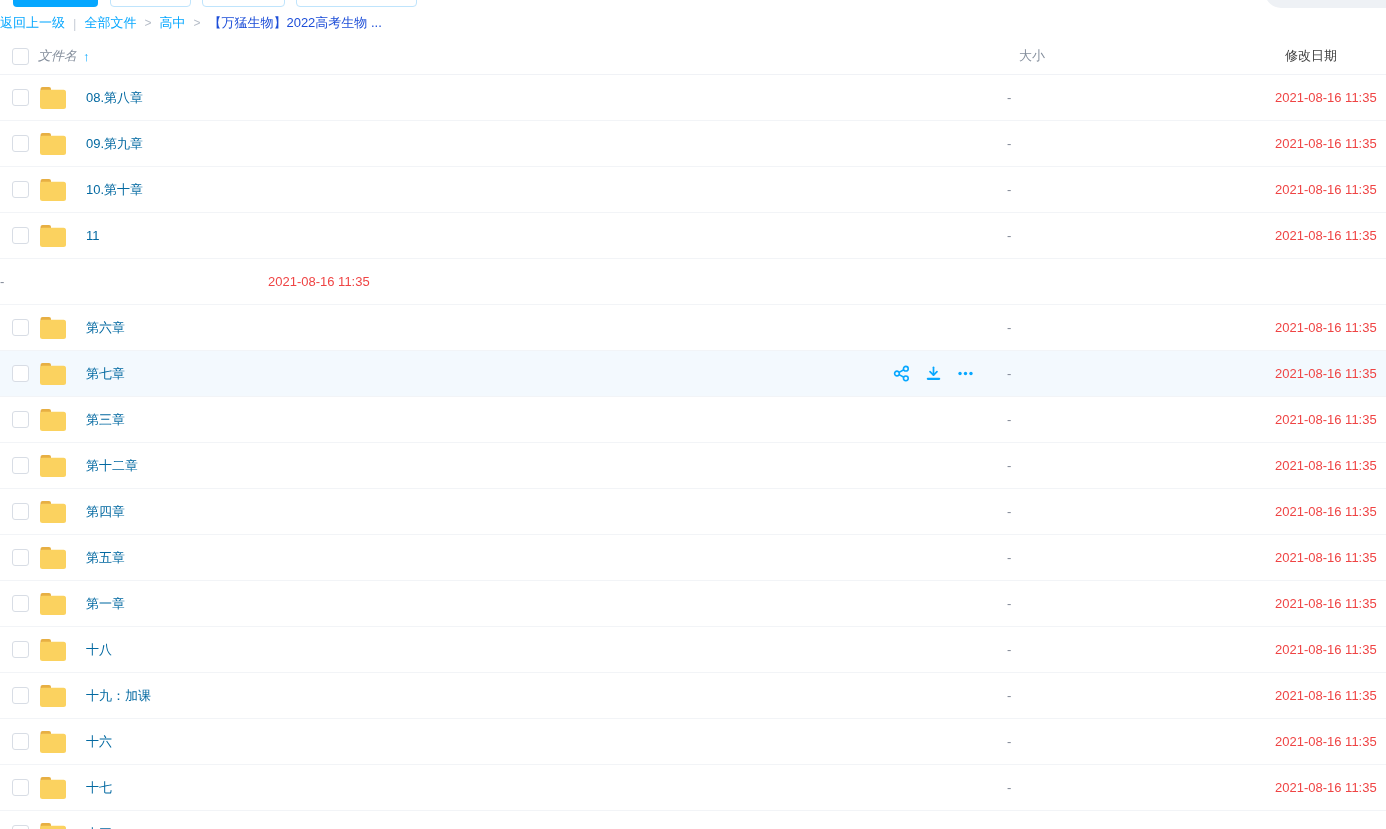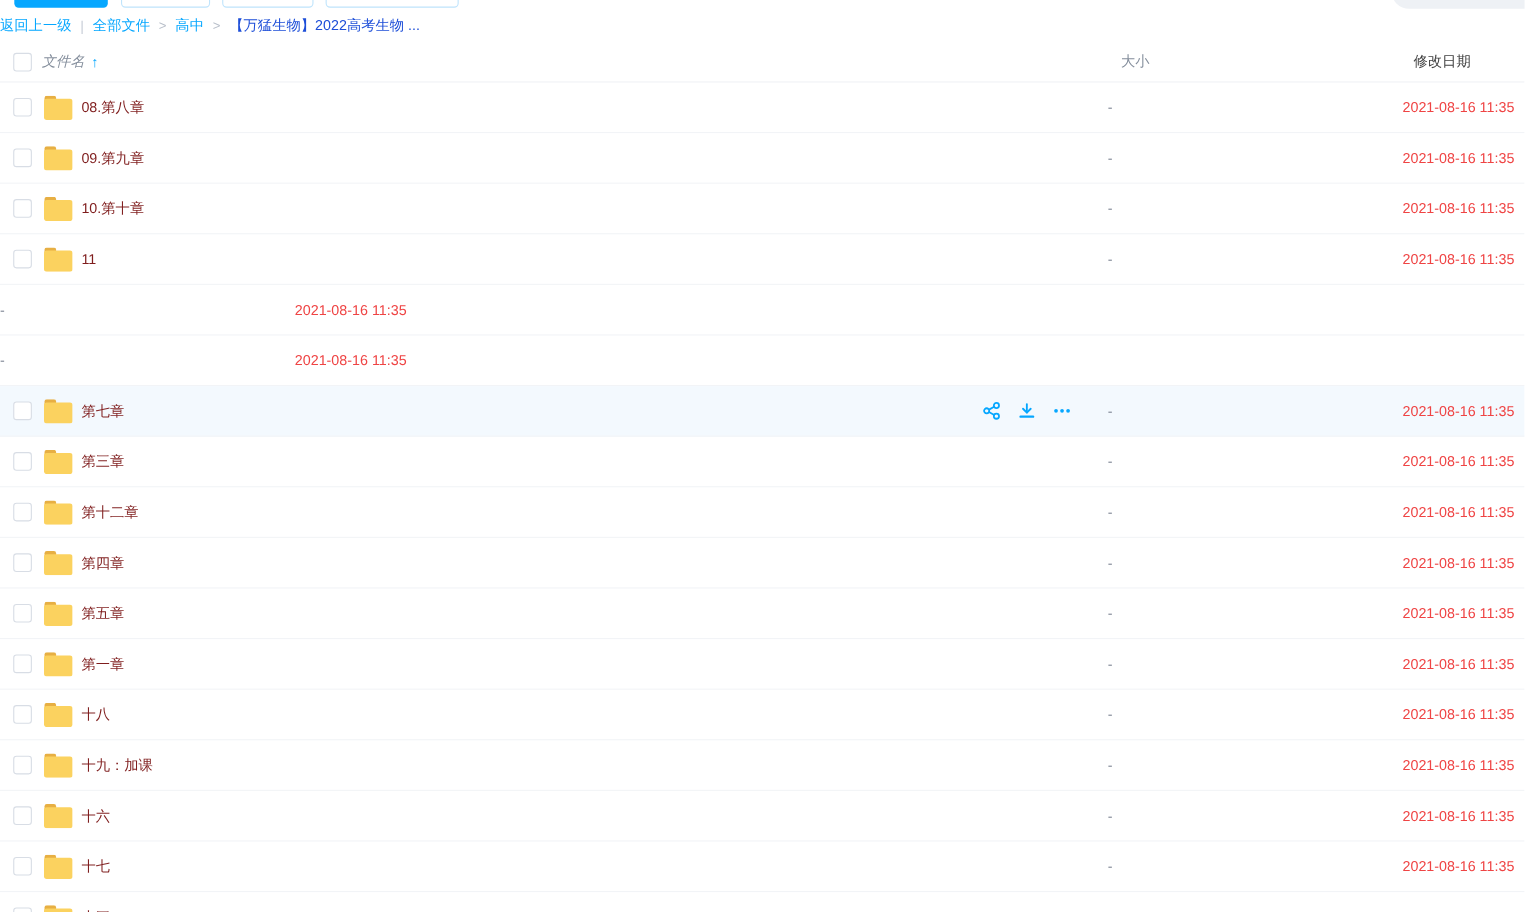--- a/index.html
+++ b/index.html
@@ -38,21 +38,21 @@
   .list-header .checkbox{margin-left:12px;}
   .header-name-label{margin-left:9px;cursor:pointer;font-style:italic;}
   .sort-arrow{margin-left:6px;color:#06a7ff;font-weight:bold;font-size:13px;cursor:pointer;}
 
   
   .file-row{height:45px;display:flex;align-items:center;border-bottom:1px solid #f2f4f7;
             position:relative;font-size:13px;}
   .row-left{flex:1;display:flex;align-items:center;min-width:0;height:100%;}
   .file-row .checkbox{margin-left:12px;}
   .folder-icon{margin-left:11px;width:26px;height:22px;flex-shrink:0;display:block;}
-  .file-name{margin-left:8px;color:#7f1d1d;cursor:pointer;overflow:hidden;text-overflow:ellipsis;white-space:nowrap;}
+  .file-name{margin-left:20px;color:#0369a1;cursor:pointer;overflow:hidden;text-overflow:ellipsis;white-space:nowrap;}
   .file-row.hovered,.file-row:hover{background:#f3f9fe;}
   .row-actions{position:absolute;left:893px;top:0;height:100%;display:none;align-items:center;}
   .file-row.hovered .row-actions,.file-row:hover .row-actions{display:flex;}
   .action-icon{width:17px;height:17px;margin-right:15px;cursor:pointer;display:block;}
 </style>
 </head>
 <body>
 
 <div class="screen">
 
@@ -141,20 +141,29 @@
         <div class="col-size">-</div>
         <div class="col-date">2021-08-16 11:35</div>
       </div>
 
       <div class="file-row">
         <div class="col-size">-</div>
         <div class="col-date">2021-08-16 11:35</div>
       </div>
 
       <div class="file-row">
+        <div class="row-left">
+          <span class="checkbox"></span>
+          <svg class="folder-icon" viewBox="0 0 26 22">
+            <rect x="0.5" y="0" width="10.5" height="7" rx="2" fill="#e7af43"></rect>
+            <rect x="0" y="2.8" width="26" height="19.2" rx="2.5" fill="#fbd25f"></rect>
+          </svg>
+          <span class="file-name">第六章</span>
+
+        </div>
         <div class="col-size">-</div>
         <div class="col-date">2021-08-16 11:35</div>
       </div>
 
       <div class="file-row hovered">
         <div class="row-left">
           <span class="checkbox"></span>
           <svg class="folder-icon" viewBox="0 0 26 22">
             <rect x="0.5" y="0" width="10.5" height="7" rx="2" fill="#e7af43"></rect>
             <rect x="0" y="2.8" width="26" height="19.2" rx="2.5" fill="#fbd25f"></rect>

